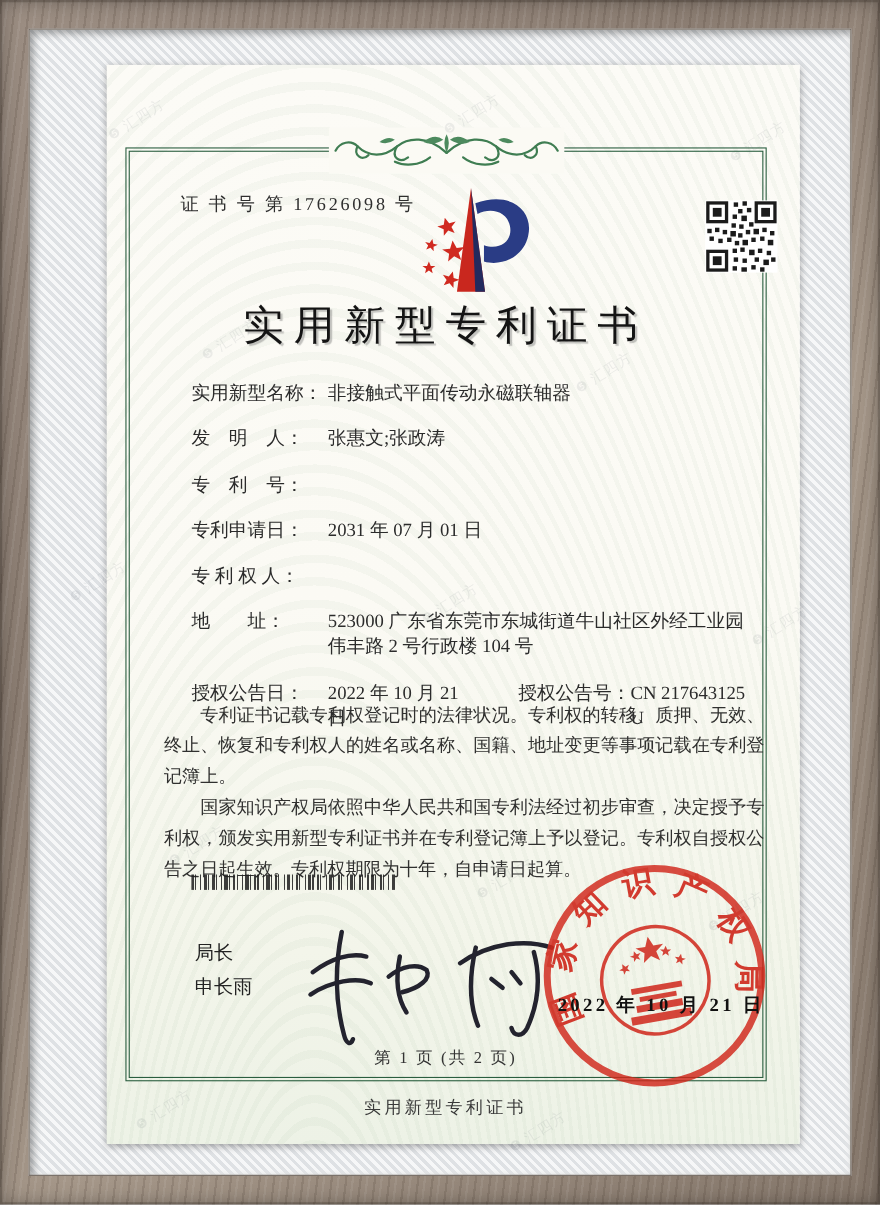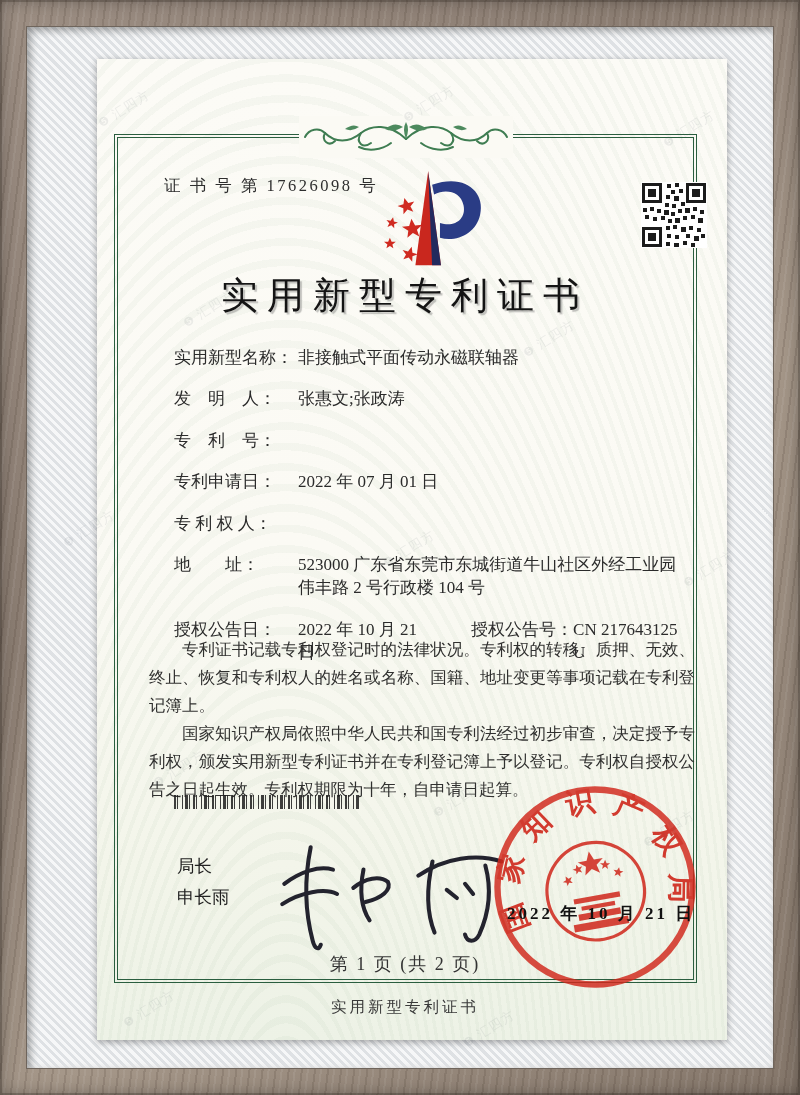--- a/index.html
+++ b/index.html
@@ -80,21 +80,21 @@
   }
   .signer { position:absolute; left:80px; top:792px; font-size:17.5px; line-height:31px; color:#222; }
   .sig-script { position:absolute; left:168px; top:772px; width:266px; height:132px; }
 
   .seal { position:absolute; left:392px; top:722px; width:212px; height:212px; opacity:.9; }
   .seal-date {
     position:absolute; left:410px; top:843px; font-size:17px; letter-spacing:3px;
     color:#111; font-weight:bold; white-space:nowrap;
   }
 
-  .page-info { position:absolute; left:0; right:14px; top:893px; text-align:center; font-size:18px; color:#333; letter-spacing:2px; }
+  .page-info { position:absolute; left:0; right:14px; top:893px; text-align:center; font-size:15px; color:#333; letter-spacing:2px; }
   .footer-note { position:absolute; left:0; right:14px; top:938px; text-align:center; font-size:15.5px; color:#3a3a3a; letter-spacing:3px; }
 
   
   .wm-layer { position:absolute; inset:0; pointer-events:none; z-index:9; }
   .wm {
     position:absolute; font-family:"Liberation Sans","DejaVu Sans",sans-serif;
     font-size:13px; color:#4a5560; opacity:.09; transform:rotate(-32deg);
     letter-spacing:1px; white-space:nowrap;
   }
   .wm::before { content:"❺ "; font-size:12px; }
@@ -219,21 +219,21 @@
         </div>
         <div class="frow">
           <span class="flabel">发　明　人：</span>
           <span class="fvalue">张惠文;张政涛</span>
         </div>
         <div class="frow">
           <span class="flabel">专　利　号：</span>
         </div>
         <div class="frow">
           <span class="flabel">专利申请日：</span>
-          <span class="fvalue">2022 年 07 月 01 日</span>
+          <span class="fvalue">2031 年 07 月 01 日</span>
         </div>
         <div class="frow">
           <span class="flabel">专 利 权 人：</span>
         </div>
         <div class="frow">
           <span class="flabel">地　　址：</span>
           <span class="fvalue">523000 广东省东莞市东城街道牛山社区外经工业园伟丰路 2 号行政楼 104 号</span>
         </div>
         <div class="frow grant">
           <span class="flabel">授权公告日：</span>

